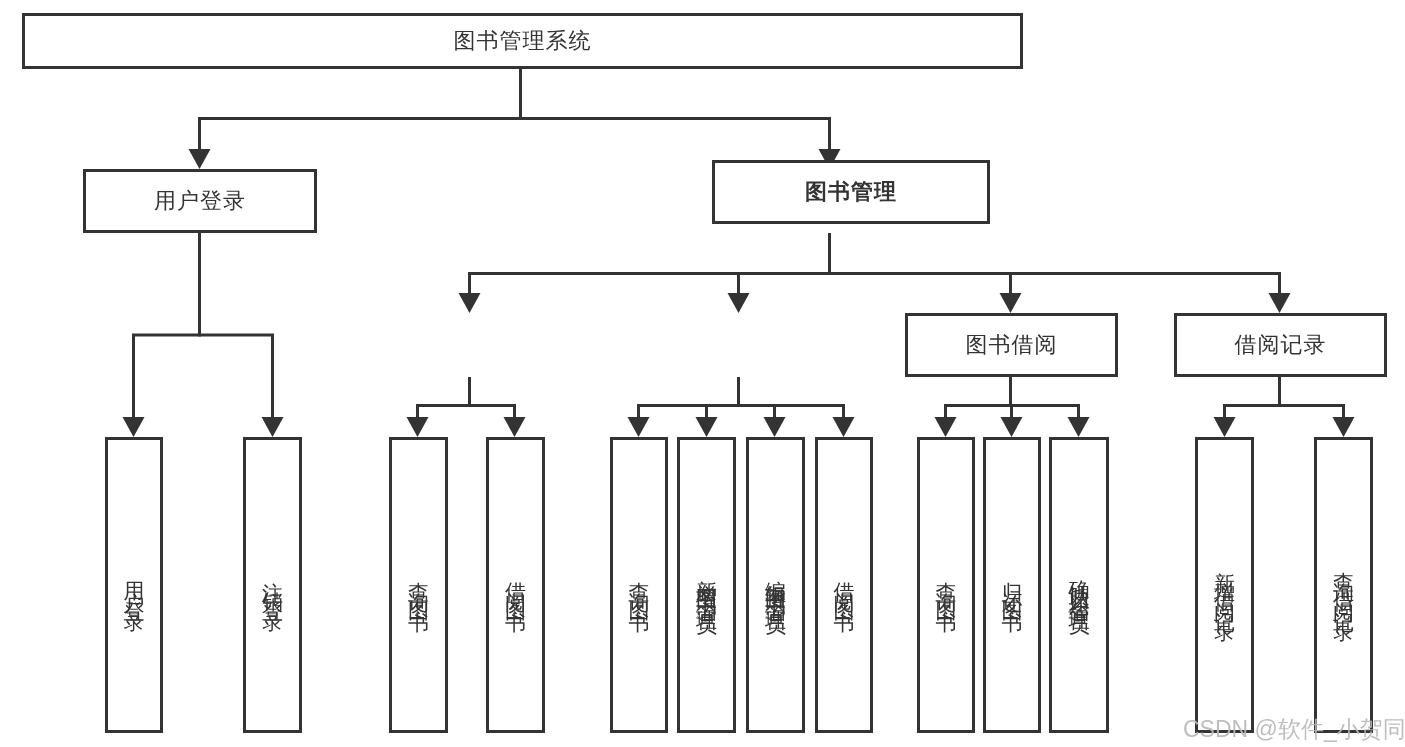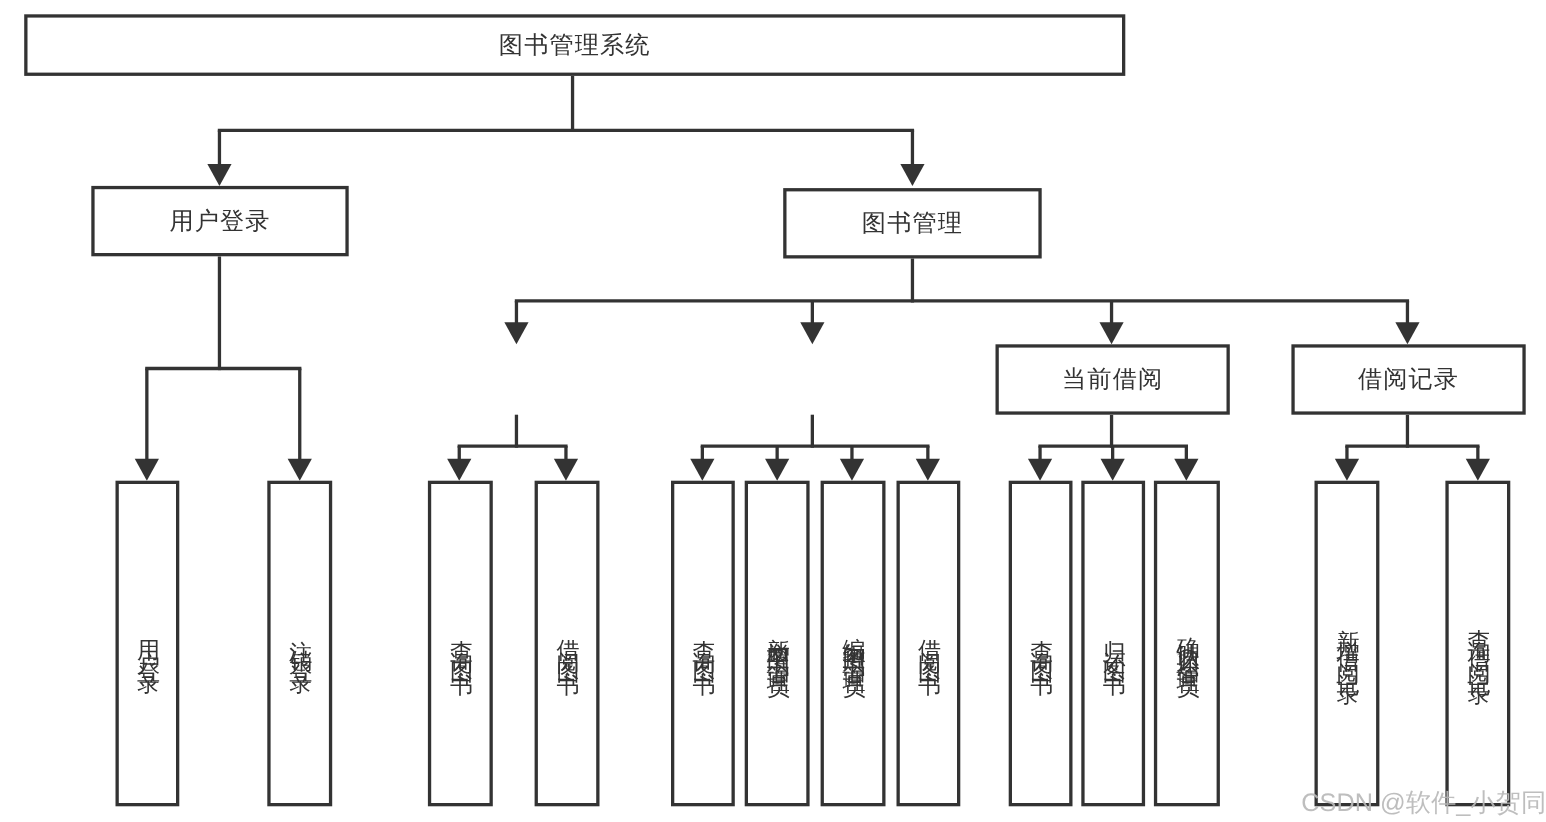--- a/index.html
+++ b/index.html
@@ -133,26 +133,26 @@
     </g>
   </svg>
 
   <div class="node hnode" style="left:22px; top:13px; width:1001px; height:56px;">
     <span>图书管理系统</span>
   </div>
 
   <div class="node hnode" style="left:83px; top:169px; width:234px; height:64px;">
     <span>用户登录</span>
   </div>
-  <div class="node hnode" style="left:712px; top:171px; width:235px; height:64px;">
+  <div class="node hnode" style="left:712px; top:160px; width:278px; height:64px;font-weight:bold;">
     <span>图书管理</span>
   </div>
 
   <div class="node hnode" style="left:905px; top:313px; width:213px; height:64px;">
-    <span>当前借阅</span>
+    <span>图书借阅</span>
   </div>
   <div class="node hnode" style="left:1174px; top:313px; width:213px; height:64px;">
     <span>借阅记录</span>
   </div>
 
   <div class="node leaf" style="left:105px; top:437px; width:58px; height:296px;">
     <span>用户登录</span>
   </div>
   <div class="node leaf" style="left:243px; top:437px; width:59px; height:296px;">
     <span>注销登录</span>

